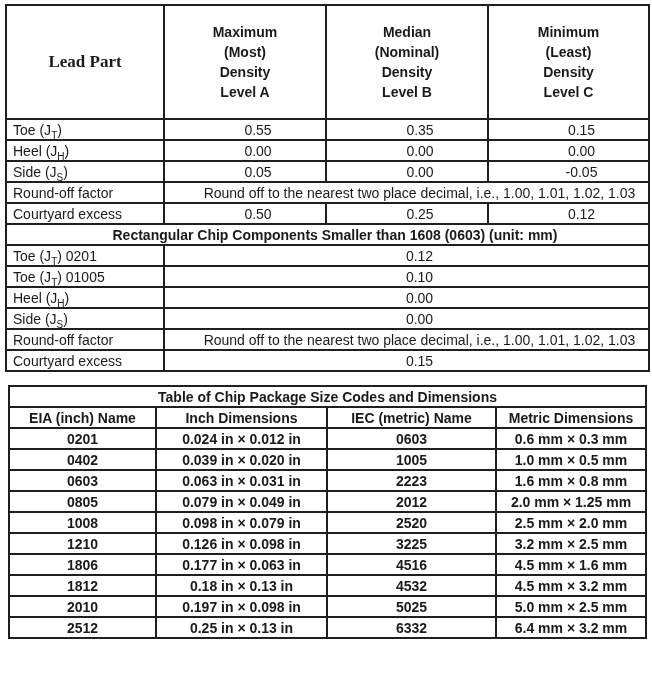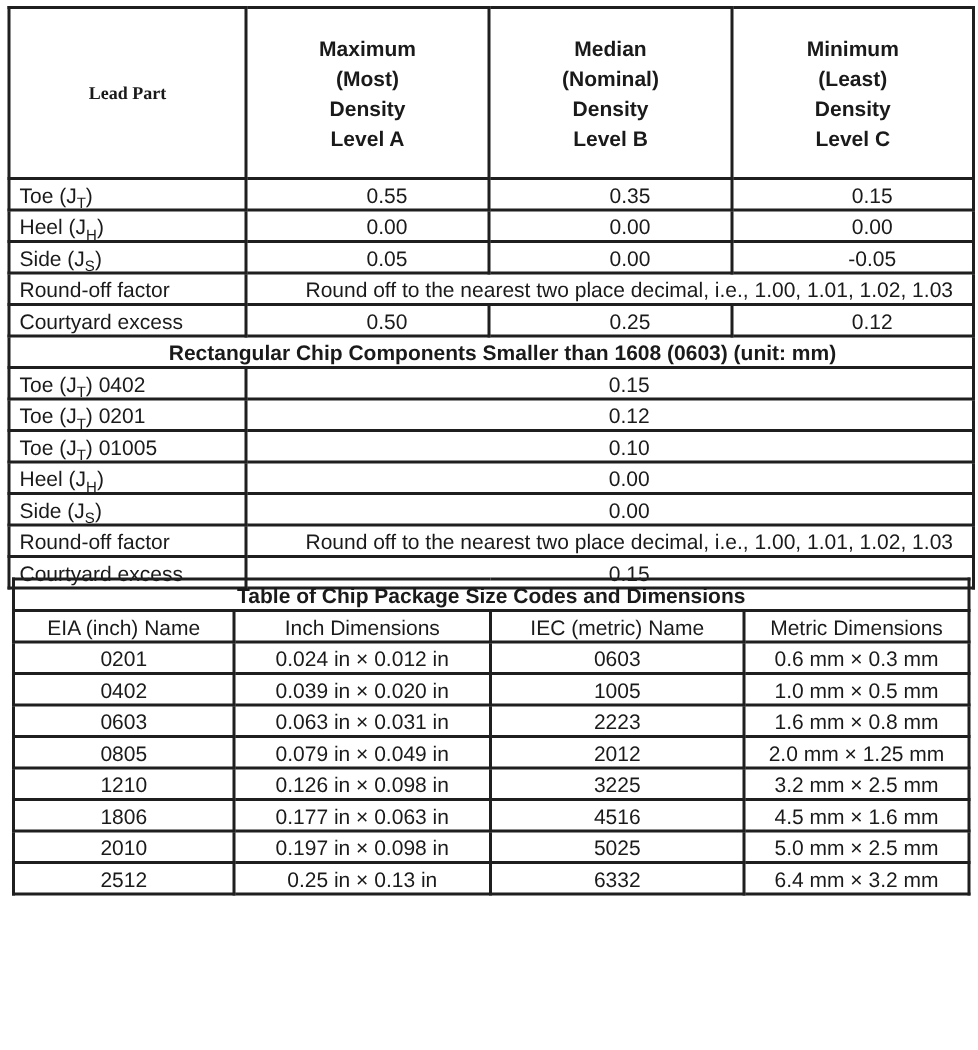--- a/index.html
+++ b/index.html
@@ -41,42 +41,42 @@
   }
   .t1 .hdr-cell {
     text-align: center;
     font-weight: bold;
     vertical-align: middle;
     height: 80px;
     padding: 16px 4px;
   }
   .t1 .lead-part {
     font-family: "Liberation Serif", "DejaVu Serif", serif;
-    font-size: 12px;
+    font-size: 17px;
   }
   .t1 .hdr-line { line-height: 20px; }
   .t1 .lbl { text-align: left; }
   .t1 .val { text-align: center; padding-left: 32px; }
   .t1 .section {
     text-align: center;
     font-weight: bold;
     padding-left: 21px;
   }
   sub {
     font-size: 10px;
     line-height: 0;
   }
   
   .t2 {
     position: absolute;
     left: 8px;
     top: 385px;
     width: 637px;
   }
-  .t2 td { text-align: center; }
+  .t2 td { text-align: center; font-weight: bold; }
   .t2 .title {
     font-weight: bold;
     margin-top: 15px;
   }
 </style>
 </head>
 <body>
 
 <div class="page">
 
@@ -137,24 +137,20 @@
       <td class="val">0.50</td>
       <td class="val">0.25</td>
       <td class="val">0.12</td>
     </tr>
 
     <tr>
       <td class="section" colspan="4">Rectangular Chip Components Smaller than 1608 (0603) (unit: mm)</td>
     </tr>
 
     <tr>
-      <td class="lbl"><span>Toe (J</span><sub>T</sub><span>) 0402</span></td>
-      <td class="val" colspan="3">0.15</td>
-    </tr>
-    <tr>
       <td class="lbl"><span>Toe (J</span><sub>T</sub><span>) 0201</span></td>
       <td class="val" colspan="3">0.12</td>
     </tr>
     <tr>
       <td class="lbl"><span>Toe (J</span><sub>T</sub><span>) 01005</span></td>
       <td class="val" colspan="3">0.10</td>
     </tr>
     <tr>
       <td class="lbl"><span>Heel (J</span><sub>H</sub><span>)</span></td>
       <td class="val" colspan="3">0.00</td>
@@ -209,32 +205,44 @@
           <td>2223</td>
           <td>1.6 mm × 0.8 mm</td>
         </tr>
     <tr>
           <td>0805</td>
           <td>0.079 in × 0.049 in</td>
           <td>2012</td>
           <td>2.0 mm × 1.25 mm</td>
         </tr>
     <tr>
+          <td>1008</td>
+          <td>0.098 in × 0.079 in</td>
+          <td>2520</td>
+          <td>2.5 mm × 2.0 mm</td>
+        </tr>
+    <tr>
           <td>1210</td>
           <td>0.126 in × 0.098 in</td>
           <td>3225</td>
           <td>3.2 mm × 2.5 mm</td>
         </tr>
     <tr>
           <td>1806</td>
           <td>0.177 in × 0.063 in</td>
           <td>4516</td>
           <td>4.5 mm × 1.6 mm</td>
         </tr>
     <tr>
+          <td>1812</td>
+          <td>0.18 in × 0.13 in</td>
+          <td>4532</td>
+          <td>4.5 mm × 3.2 mm</td>
+        </tr>
+    <tr>
           <td>2010</td>
           <td>0.197 in × 0.098 in</td>
           <td>5025</td>
           <td>5.0 mm × 2.5 mm</td>
         </tr>
     <tr>
           <td>2512</td>
           <td>0.25 in × 0.13 in</td>
           <td>6332</td>
           <td>6.4 mm × 3.2 mm</td>

